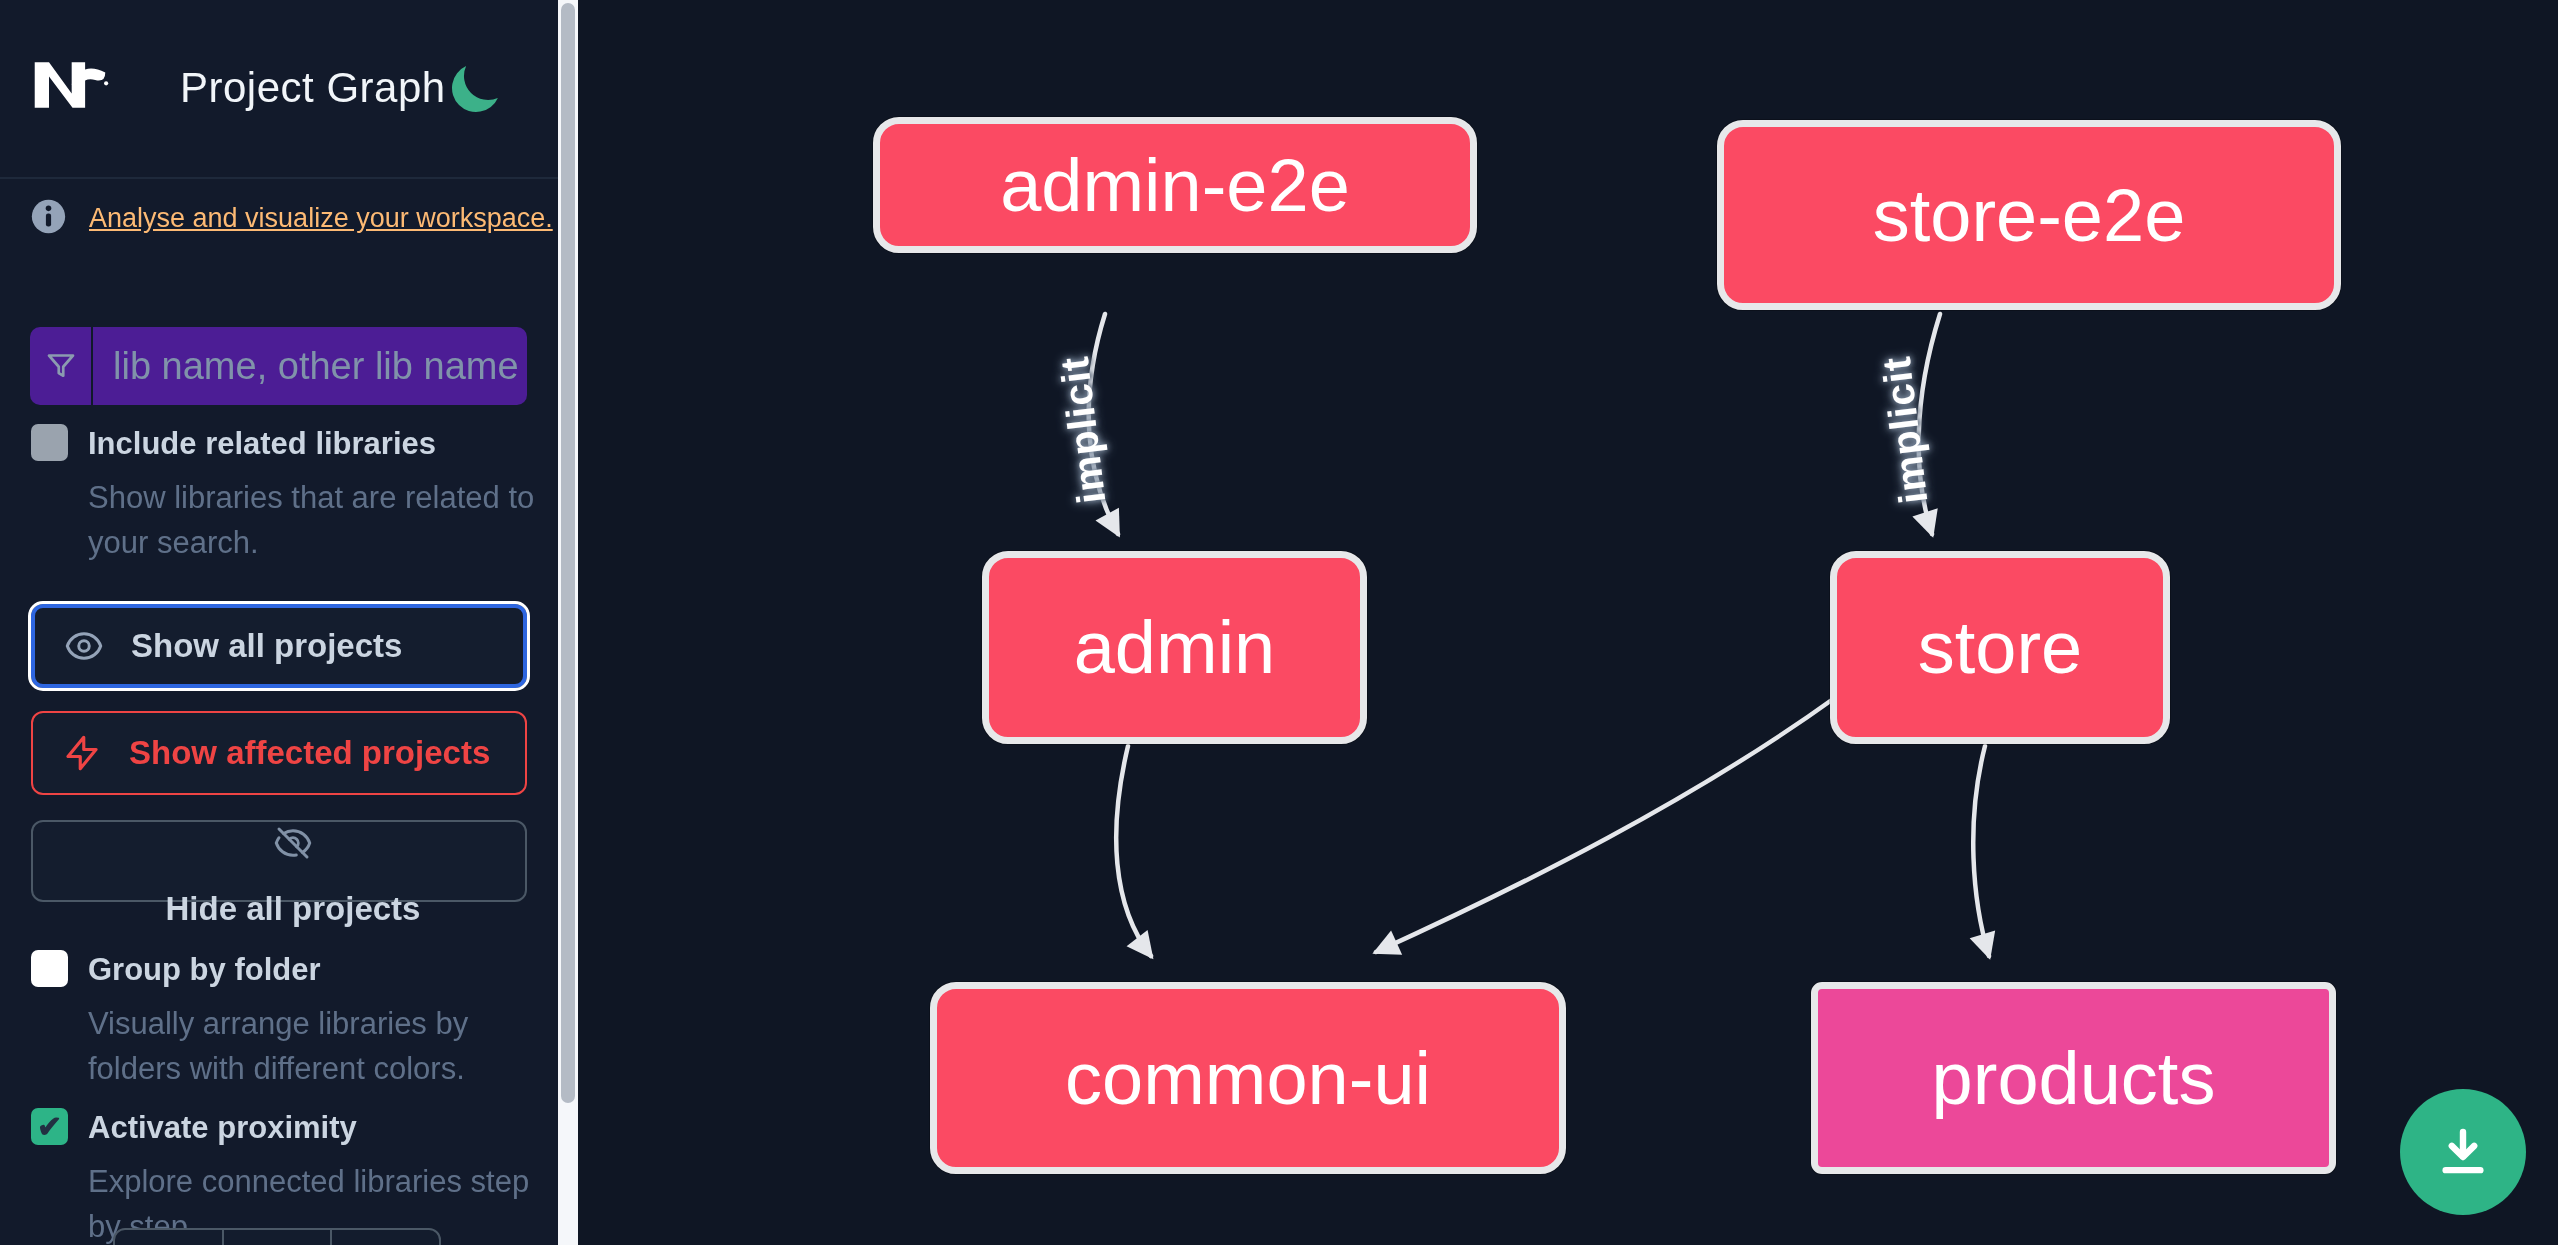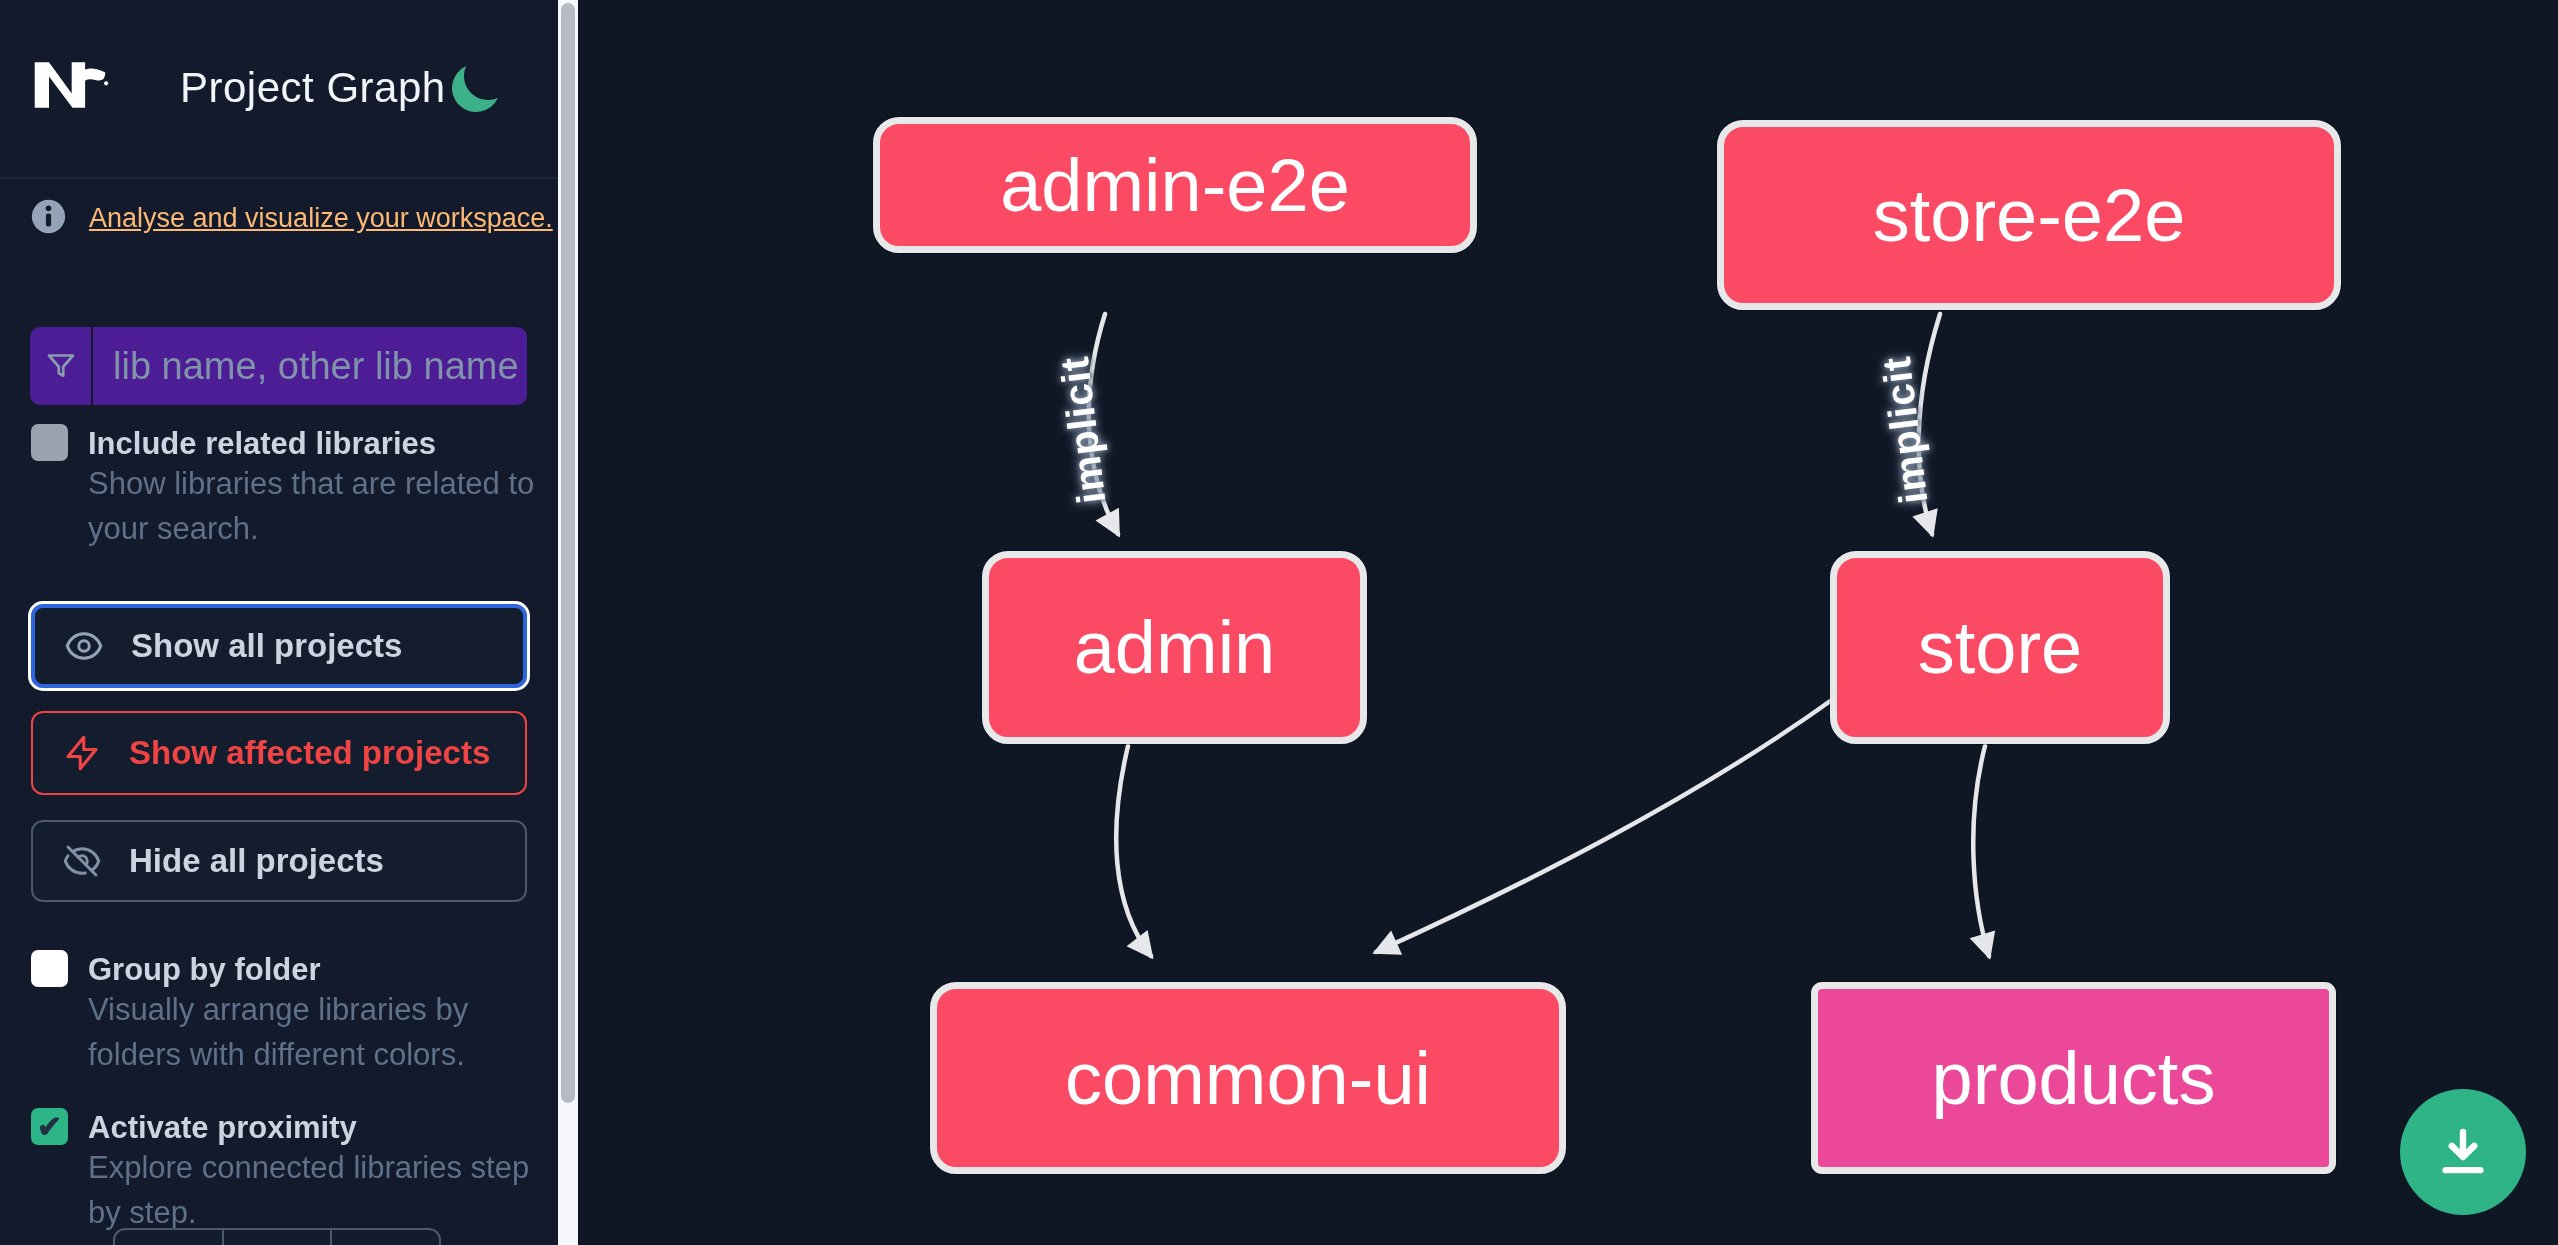--- a/index.html
+++ b/index.html
@@ -36,35 +36,35 @@
   }
   .search-input::placeholder { color: #8093aa; opacity: 1; }
 
   .checkbox { width: 37px; height: 37px; border-radius: 7px; flex: none; display: flex; align-items: center; justify-content: center; }
   .checkbox.gray  { background: #9aa3ae; }
   .checkbox.white { background: #ffffff; }
   .checkbox.green { background: #2db487; }
   .checkmark { font-size: 30px; font-weight: 700; color: #223042; line-height: 1; }
 
   .opt-label { font-size: 31px; font-weight: 700; color: #cbd5e1; }
-  .opt-desc  { font-size: 31px; color: #5f7089; line-height: 1.45; max-width: 452px; }
+  .opt-desc  { font-size: 31px; color: #5f7089; line-height: 1.45; max-width: 452px; margin-top: 14px; }
 
   .opt-row { position: absolute; left: 31px; display: flex; gap: 20px; align-items: flex-start; }
   .opt-row .texts { padding-top: 2px; }
 
   .side-btn {
     position: absolute; left: 31px; width: 496px; height: 84px;
     display: flex; align-items: center; gap: 26px; padding-left: 28px;
     background: #141d2e; border-radius: 12px; cursor: pointer;
     font-family: "Liberation Sans", sans-serif; font-size: 33px; font-weight: 600; color: #cbd5e1;
   }
   .side-btn svg { width: 42px; height: 42px; flex: none; }
   .side-btn.focused { border: 4px solid #2e66e0; outline: 3px solid #ffffff; }
   .side-btn.danger  { border: 2px solid #ef4444; color: #ef4444; height: 84px; }
-  .side-btn.plain   { border: 2px solid #4b5866; height: 82px; }
+  .side-btn.plain   { border: 2px solid #4b5866; height: 82px; flex-direction: column; }
 
   .segmented {
     position: absolute; left: 113px; top: 1228px; width: 328px; height: 44px;
     border: 2px solid #4b5866; border-radius: 12px 12px 0 0; background: #131c2d; display: flex;
   }
   .segmented .seg { flex: 1; }
   .segmented .seg + .seg { border-left: 2px solid #4b5866; }
 
   
   .scrollbar-track { position: absolute; left: 558px; top: 0; width: 20px; height: 1245px; background: #f5f7fa; }

